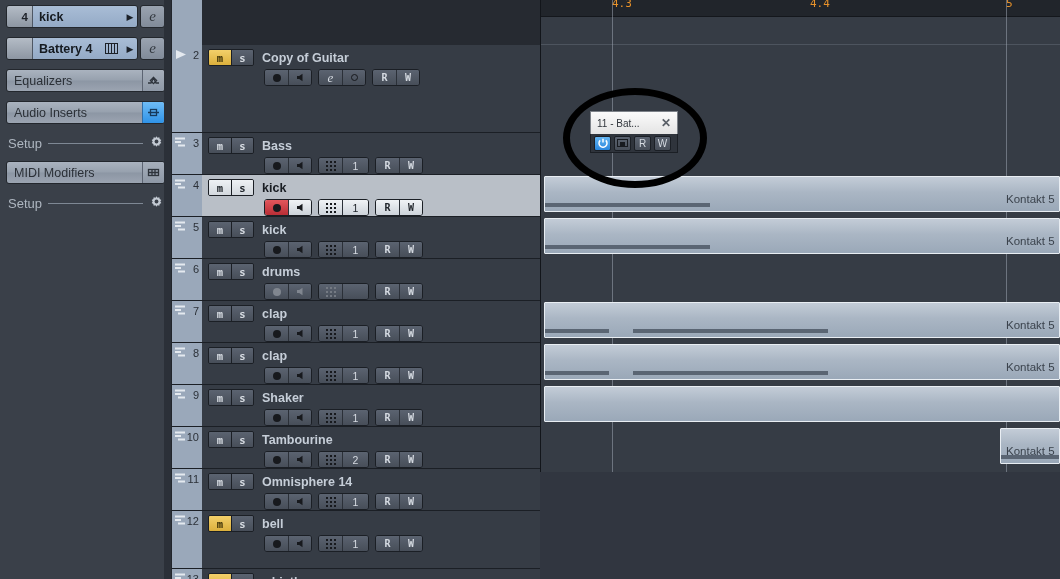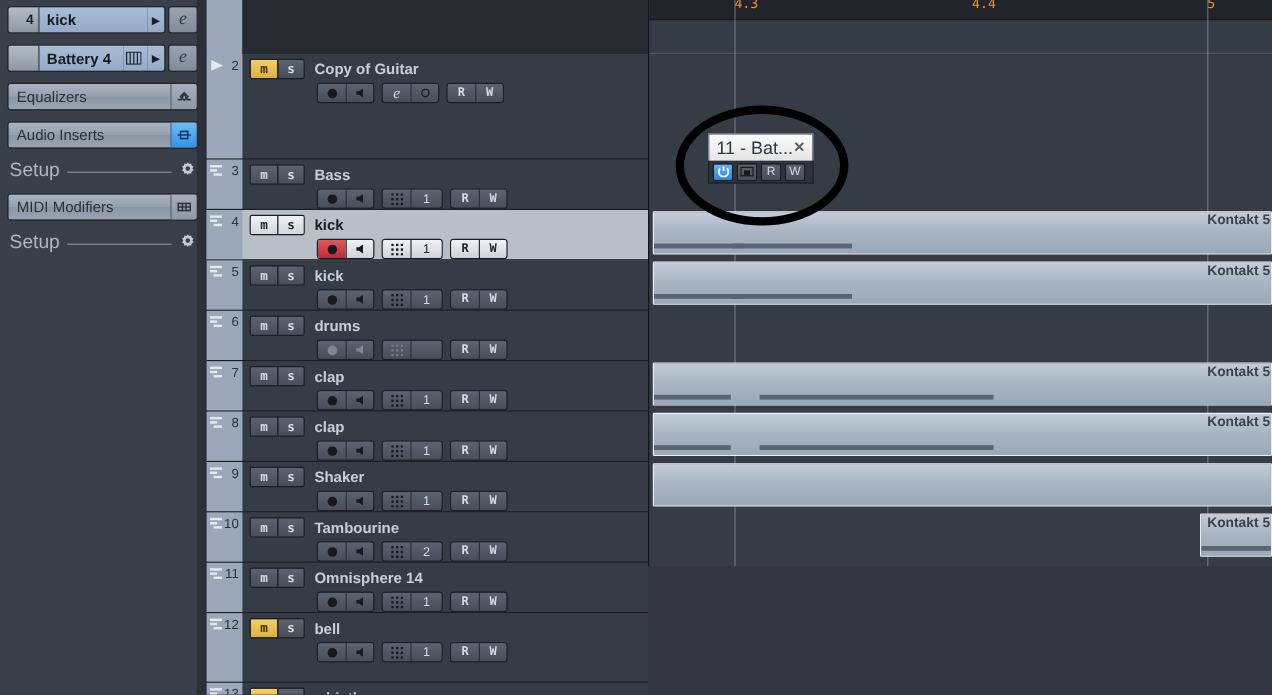--- a/index.html
+++ b/index.html
@@ -82,21 +82,21 @@
     font-family: "Liberation Serif", serif;
   }
   .kb-ic { width: 13px; height: 11px; margin-right: 3px; }
   .kb-ic rect { fill: none; stroke: #1c2128; stroke-width: 1; }
   .kb-ic line { stroke: #1c2128; stroke-width: 1; }
 
   .setup-row {
     display: flex; align-items: center; height: 20px;
     margin-bottom: 8px; padding: 0 2px;
   }
-  .setup-row .slbl { color: #aeb6c0; font-size: 16px; margin-right: 6px; }
+  .setup-row .slbl { color: #aeb6c0; font-size: 13px; margin-right: 6px; }
   .setup-row .sline { flex: 1; height: 1px; background: #7e8894; margin-right: 7px; }
   .gear { width: 13px; height: 13px; }
   .gear path, .gear circle { fill: #c3cad3; stroke: none; }
 
   
   #tracklist {
     width: 368px; flex: 0 0 368px; height: 579px;
     background: #2d323a; position: relative; overflow: hidden;
   }
   #tl-header { height: 45px; background: #2d323a; border-bottom: 1px solid #1c2026; position: relative; }
@@ -182,36 +182,36 @@
     font-family: "DejaVu Sans Mono", monospace; }
   #rulerfill { position: absolute; top: 17px; left: 0; right: 0; height: 28px;
     background: #363c45; border-bottom: 1px solid #4d545e; }
   .vline { position: absolute; top: 0; bottom: 0; width: 1px; background: #9aa3ae; opacity: .55; }
   .part {
     position: absolute; top: 2px; bottom: 3px;
     background: linear-gradient(to bottom,#c3ccd7 0%, #aab6c4 45%, #9aa8b8 100%);
     border: 1px solid #e9eef3; border-radius: 1px; overflow: hidden;
   }
   .part .plabel {
-    position: absolute; top: 1px; left: 5px; font-size: 11.5px; font-weight: bold;
+    position: absolute; top: 16px; left: 5px; font-size: 11.5px; font-weight: normal;
     color: #3b434d; white-space: nowrap;
   }
   .nbar { position: absolute; height: 4px; background: #5a6573; }
 
   
   #popup {
     position: absolute; left: 590px; top: 111px; width: 88px;
     z-index: 30;
   }
   #popup .pbar {
     height: 23px; background: linear-gradient(to bottom,#fbfbfb,#e4e4e4);
     border: 1px solid #7d8289; border-bottom: none;
     display: flex; align-items: center; padding: 0 4px 0 6px;
   }
-  #popup .ptitle { flex: 1; font-size: 15px; color: #31363c; white-space: nowrap; }
+  #popup .ptitle { flex: 1; font-size: 10px; color: #31363c; white-space: nowrap; }
   #popup .pclose { font-size: 12px; color: #5a6068; font-weight: bold; padding-right: 2px; }
   #popup .ptools {
     height: 19px; display: flex; align-items: center; padding: 2px 3px;
     background: #2f343c; border: 1px solid #1b1f25; border-top: none;
   }
   #popup .ptools .pb {
     height: 15px; width: 22px; margin-right: 3px;
     border: 1px solid #1b1f25; border-radius: 2px;
     background: linear-gradient(to bottom,#5b6370,#474e59);
     display: flex; align-items: center; justify-content: center;

